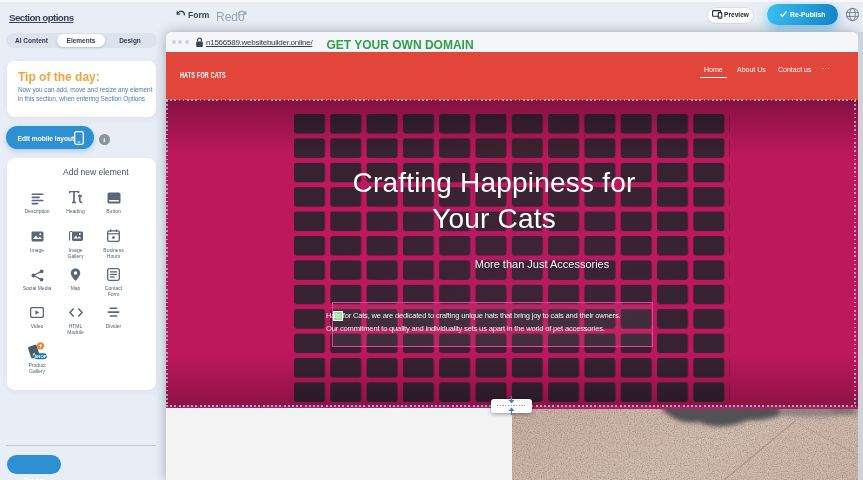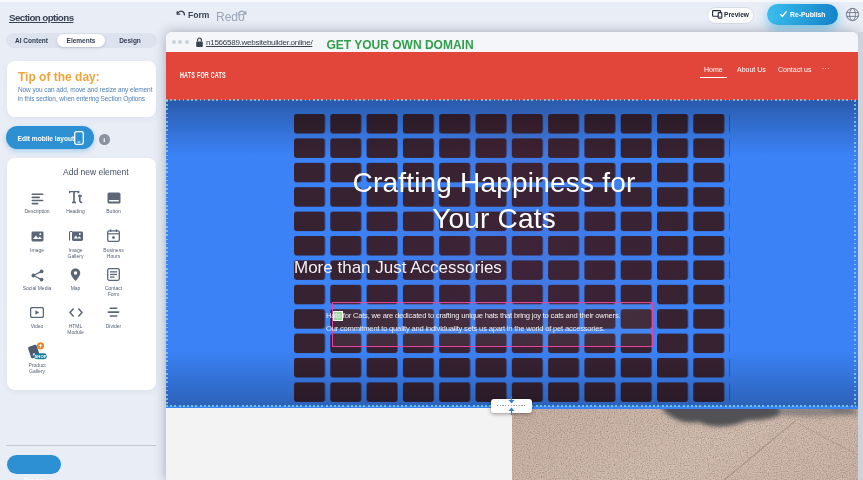--- a/index.html
+++ b/index.html
@@ -178,35 +178,35 @@
   <div class="abs" style="left:166px;top:52px;width:692px;height:428px;overflow:hidden;background:#131015;">
 
     <div class="abs" style="left:0;top:0;width:692px;height:48px;background:#e2463b;"></div>
     <div class="abs" style="left:14px;top:17.5px;font-size:8.5px;font-weight:bold;color:#fff;letter-spacing:.3px;transform:scaleX(.64);transform-origin:left;">HATS FOR CATS</div>
     <div class="abs" style="left:538px;top:14px;font-size:7px;color:#fff;">Home</div>
     <div class="abs" style="left:534px;top:24.5px;width:27px;height:1.2px;background:#fff;"></div>
     <div class="abs" style="left:571px;top:14px;font-size:7px;color:#fff;">About Us</div>
     <div class="abs" style="left:612px;top:14px;font-size:7px;color:#fff;">Contact us</div>
     <div class="abs" style="left:656px;top:10px;font-size:7.5px;color:#fff;letter-spacing:.5px;">...</div>
 
-    <div class="abs" style="left:0;top:48px;width:692px;height:308.5px;background:#3b82f6;overflow:hidden;">
+    <div class="abs" style="left:0;top:48px;width:692px;height:308.5px;background:#be185d;overflow:hidden;">
       <svg class="abs" style="left:128px;top:14px;" width="436" height="292" viewBox="0 0 436 292">
         <defs>
           <pattern id="tiles" x="0" y="0" width="36.3" height="24.4" patternUnits="userSpaceOnUse">
             <rect x="0" y="0" width="31" height="19.5" rx="2.4" fill="#372232"></rect>
           </pattern>
         </defs>
         <rect x="0" y="0" width="436" height="292" fill="url(#tiles)"></rect>
       </svg>
       <div class="abs" style="left:0;top:0;width:692px;height:306px;
            background:radial-gradient(250px 160px at 350px 165px, rgba(110,48,95,.14), rgba(0,0,0,0) 70%),
                       radial-gradient(140px 80px at 352px 45px, rgba(115,30,40,.13), rgba(0,0,0,0) 70%),
                       linear-gradient(rgba(0,0,0,.30),rgba(0,0,0,0) 18%, rgba(0,0,0,0) 82%, rgba(0,0,0,.25));"></div>
       <div class="abs" style="left:128px;top:64.5px;width:400px;text-align:center;font-size:28px;line-height:36.5px;color:#fff;letter-spacing:0.2px;">Crafting Happiness for<br>Your Cats</div>
-      <div class="abs" style="left:128px;top:157.5px;width:400px;font-size:17px;color:#f3f1f3;letter-spacing:0px;">More than Just Accessories</div>
+      <div class="abs" style="left:128px;top:157.5px;width:400px;text-align:center;font-size:11px;color:#f3f1f3;letter-spacing:0px;padding-left:48px;">More than Just Accessories</div>
 
       <div class="abs" style="left:165.5px;top:202px;width:319px;height:43px;border:1px solid #ee3f9e;background:rgba(255,255,255,.05);"></div>
       <div class="abs" style="left:166.5px;top:210.5px;width:10.5px;height:10.5px;background:#9ed89a;border:1.5px solid #fff;box-sizing:border-box;"></div>
       <div class="abs" style="left:160px;top:209px;width:332px;text-align:left;font-size:7.6px;letter-spacing:-0.2px;line-height:13.2px;color:#f2eef0;">Hats for Cats, we are dedicated to crafting unique hats that bring joy to cats and their owners.<br>Our commitment to quality and individuality sets us apart in the world of pet accessories.</div>
     </div>
 
     <div class="abs" style="left:0;top:356px;width:346px;height:72px;background:#f3f3f4;"></div>
     <div class="abs" style="left:346px;top:356.5px;width:346px;height:71.5px;background:linear-gradient(150deg,#c9b1a4,#d4beb0 55%,#cdb5a7);overflow:hidden;">
       <svg class="abs" style="left:0;top:0;" width="346" height="72" viewBox="0 0 346 72">
         <filter id="nz">

